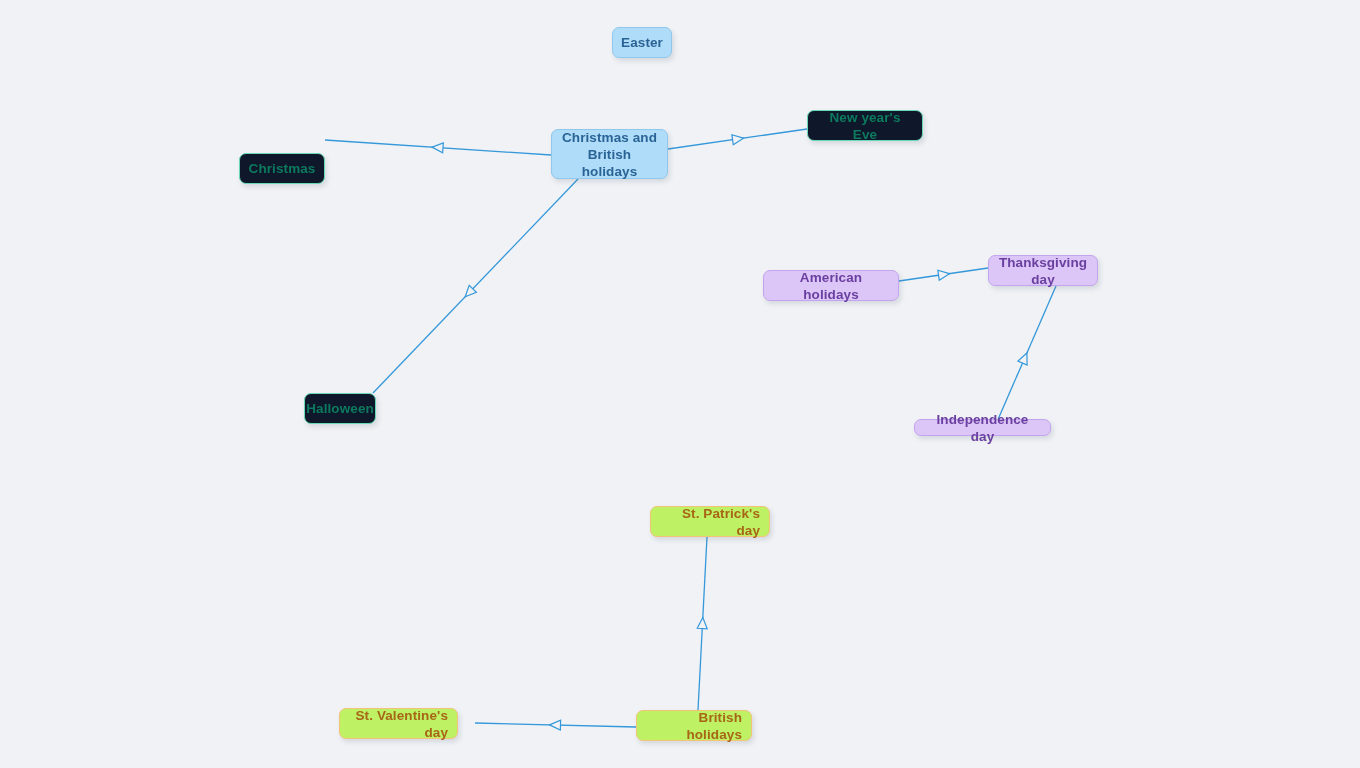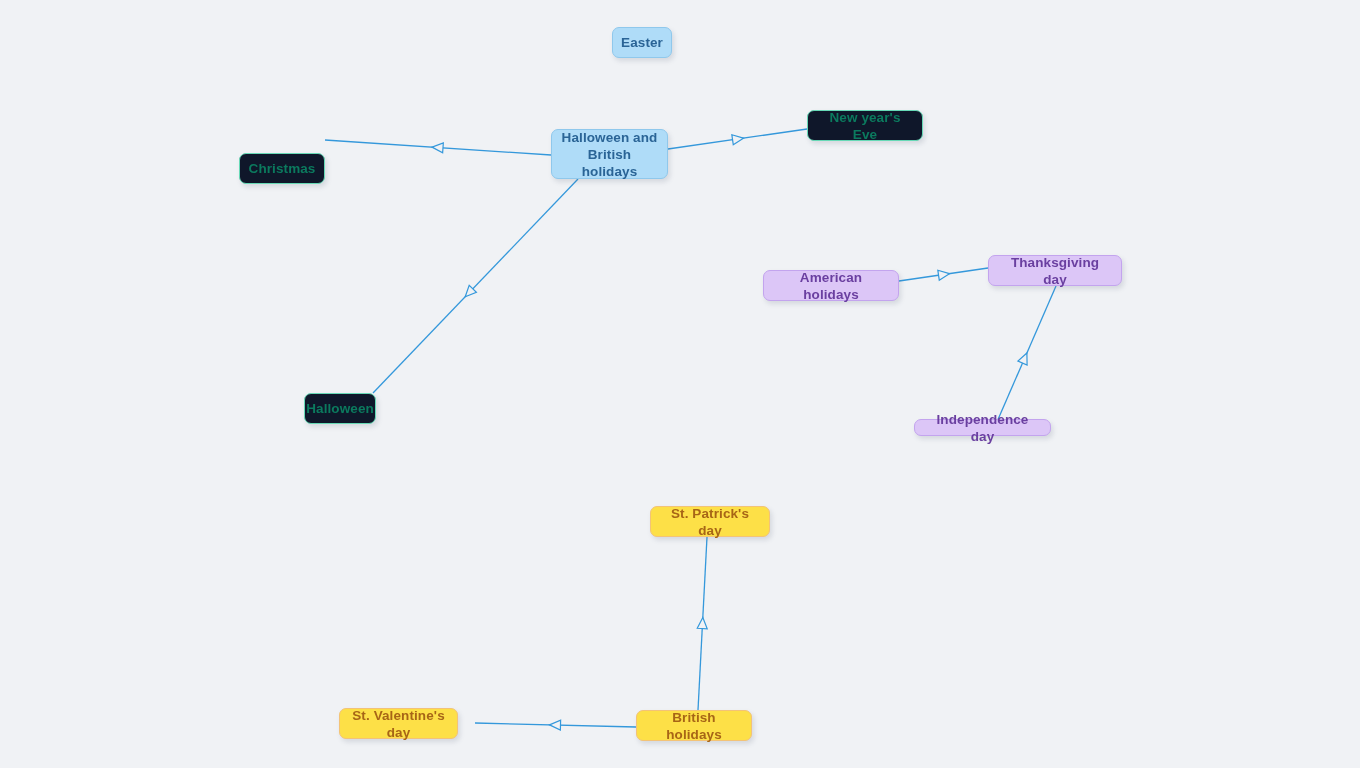--- a/index.html
+++ b/index.html
@@ -57,23 +57,24 @@
     background: #0f172a;
     border-color: #67D9B6;
     color: #0B7A5E;
   }
   .node.theme-purple {
     background: #DCC6F7;
     border-color: #C3A4EE;
     color: #6A3FA0;
   }
   .node.theme-orange {
-    background: #fde047;
+    background: #bef264;
     border-color: #F3C377;
     color: #A76516;
+    text-align: right;
   }
 </style>
 </head>
 <body style="background: rgb(240, 242, 245);">
 
 <div id="canvas">
   <svg id="edge-layer" viewBox="0 0 1360 768" width="1360" height="768" xmlns="http://www.w3.org/2000/svg">
       <g>
         <line x1="551" y1="155" x2="325" y2="140" stroke="#3498DB" stroke-width="1.3"></line>
         <path d="M 6 0 L -5 -5 L -5 5 Z" fill="#F0F2F5" stroke="#3498DB" stroke-width="1.2" stroke-linejoin="miter" transform="translate(438,147.5) rotate(-176.20275211956158)"></path>
@@ -99,24 +100,24 @@
         <path d="M 6 0 L -5 -5 L -5 5 Z" fill="#F0F2F5" stroke="#3498DB" stroke-width="1.2" stroke-linejoin="miter" transform="translate(702.5,623.5) rotate(-87.02197934805025)"></path>
       </g>
       <g>
         <line x1="636" y1="727" x2="475" y2="723" stroke="#3498DB" stroke-width="1.3"></line>
         <path d="M 6 0 L -5 -5 L -5 5 Z" fill="#F0F2F5" stroke="#3498DB" stroke-width="1.2" stroke-linejoin="miter" transform="translate(555.5,725) rotate(-178.5767951533669)"></path>
       </g>
     </svg>
   <div id="node-layer">
       <div class="node theme-blue" style="left: 612px; top: 27px; width: 60px; height: 31px;">Easter</div>
       <div class="node theme-green" style="left: 239px; top: 125px; width: 86px; height: 31px; margin-top: 28px;">Christmas</div>
-      <div class="node theme-blue" style="left: 551px; top: 129px; width: 117px; height: 50px;">Halloween and
+      <div class="node theme-blue" style="left: 551px; top: 129px; width: 117px; height: 50px;">Christmas and
 British holidays</div>
       <div class="node theme-green" style="left: 807px; top: 110px; width: 116px; height: 31px;">New year's Eve</div>
-      <div class="node theme-purple" style="left: 988px; top: 255px; width: 134px; height: 31px;">Thanksgiving day</div>
+      <div class="node theme-purple" style="left: 988px; top: 255px; width: 110px; height: 31px;">Thanksgiving day</div>
       <div class="node theme-purple" style="left: 763px; top: 270px; width: 136px; height: 31px;">American holidays</div>
       <div class="node theme-purple" style="left: 914px; top: 419px; width: 137px; height: 17px;">Independence day</div>
       <div class="node theme-green" style="left: 304px; top: 393px; width: 72px; height: 31px;">Halloween</div>
       <div class="node theme-orange" style="left: 650px; top: 506px; width: 120px; height: 31px;">St. Patrick's day</div>
       <div class="node theme-orange" style="left: 339px; top: 708px; width: 119px; height: 31px;">St. Valentine's day</div>
       <div class="node theme-orange" style="left: 636px; top: 710px; width: 116px; height: 31px;">British holidays</div>
     </div>
 </div>
 
 </body></html>

